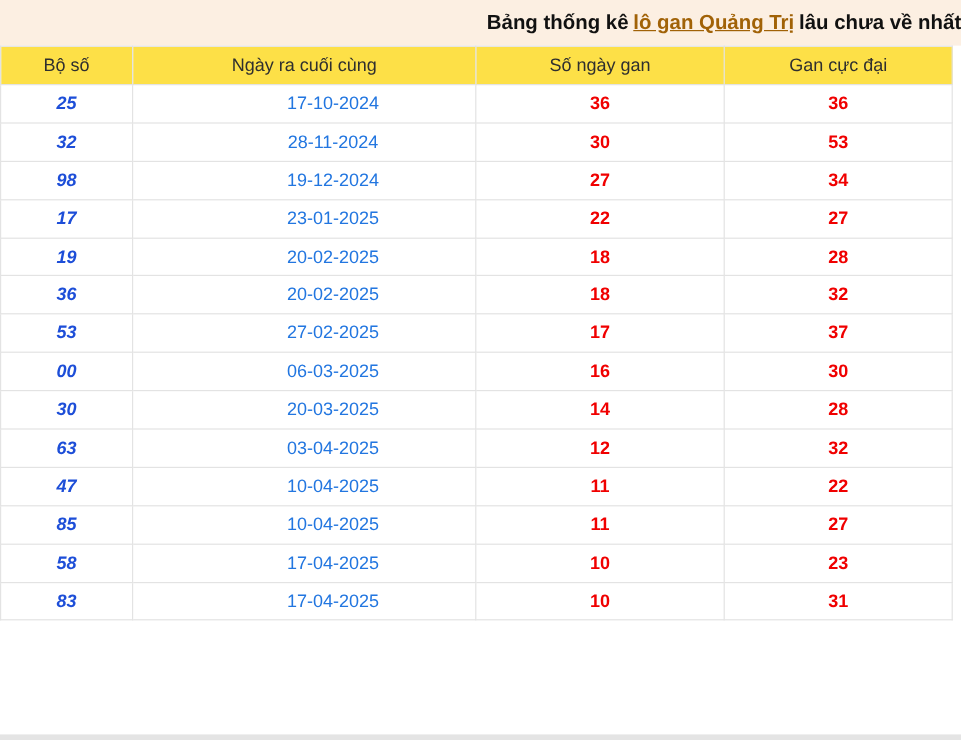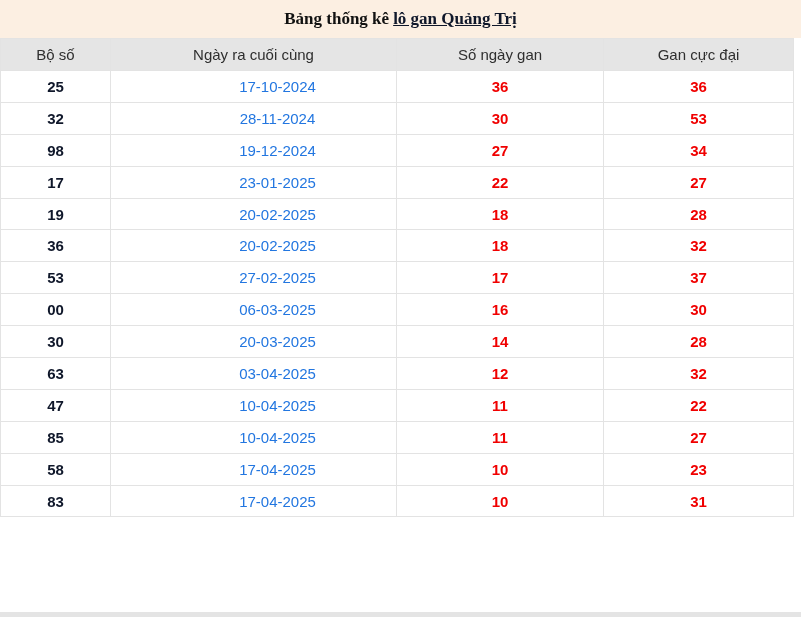--- a/index.html
+++ b/index.html
@@ -14,78 +14,78 @@
     background: #ffffff;
     position: relative;
     overflow: hidden;
   }
   .title-bar {
     width: 801px;
     height: 38px;
     background: #fcefe2;
     display: flex;
     align-items: center;
-    justify-content: center;
+    justify-content: flex-end;
     font-size: 17px;
     font-weight: bold;
     color: #111111;
     gap: 4px;
     white-space: nowrap;
-    font-family: Liberation Serif, serif;
   }
   .title-bar a {
-    color: #0f172a;
+    color: #a16207;
     text-decoration: underline;
     font-weight: bold;
     cursor: pointer;
   }
   table.lo-gan {
     width: 793px;
     border-collapse: collapse;
     table-layout: fixed;
   }
   table.lo-gan th,
   table.lo-gan td {
     border: 1px solid #e3e3e3;
     text-align: center;
     vertical-align: middle;
     font-size: 15px;
     padding: 0;
   }
   table.lo-gan thead th {
-    background: #e5e5e5;
+    background: #fde047;
     height: 32px;
     font-weight: normal;
     color: #2f2f2f;
   }
   table.lo-gan tbody td { height: 31.9px; background: #ffffff; }
   col.c-number   { width: 110px; }
   col.c-date     { width: 286px; }
   col.c-gan      { width: 207px; }
   col.c-max      { width: 190px; }
-  td.cell-number { font-weight: bold; color: #0f172a; }
+  td.cell-number { font-weight: bold; color: #1d4ed8; font-style: italic; }
   td.cell-date a { color: #2276e0; text-decoration: none; cursor: pointer; margin-left: 48px; }
   td.cell-gan, td.cell-max { font-weight: bold; color: #f00000; }
   .bottom-strip {
     position: absolute;
     left: 0;
     bottom: 0;
     width: 801px;
     height: 5px;
     background: #e4e4e4;
   }
 </style>
 </head>
 <body>
 
 <div class="page">
 
   <div class="title-bar">
     <span>Bảng thống kê</span>
     <a href="#">lô gan Quảng Trị</a>
+    <span>lâu chưa về nhất</span>
   </div>
 
   <table class="lo-gan">
     <colgroup>
       <col class="c-number">
         <col class="c-date">
         <col class="c-gan">
         <col class="c-max">
     </colgroup>
     <thead>

